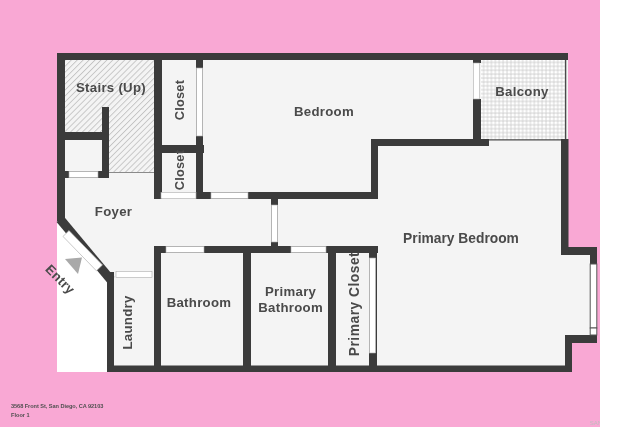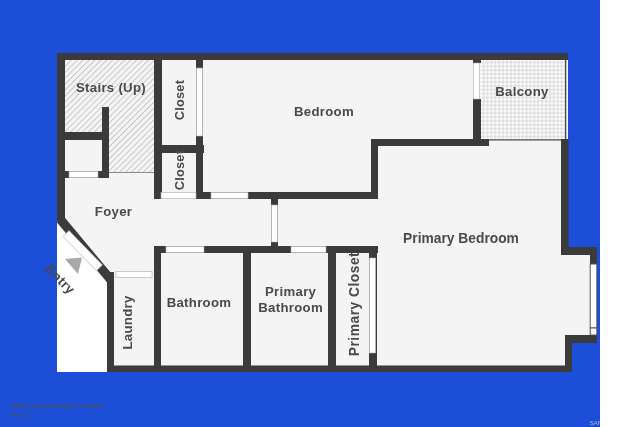--- a/index.html
+++ b/index.html
@@ -1,16 +1,16 @@
 <!DOCTYPE html>
 <html><head>
 <meta charset="utf-8">
 <style>
   html,body{margin:0;padding:0;background:#ffffff;}
-  .page{position:relative;width:600px;height:427px;background:#1d4ed8;overflow:hidden;filter:brightness(1);}
+  .page{position:relative;width:600px;height:427px;background:#f9a8d4;overflow:hidden;filter:brightness(1);}
   svg{display:block;}
   text{font-family:"Liberation Sans",sans-serif;}
 </style>
 </head>
 <body>
 <div class="page">
 <svg width="640" height="427" viewBox="0 0 640 427">
 <defs>
   <pattern id="hatch" width="4.2" height="4.2" patternUnits="userSpaceOnUse" patternTransform="rotate(-45)">
     <rect width="4.2" height="4.2" fill="#f4f4f4"></rect>

